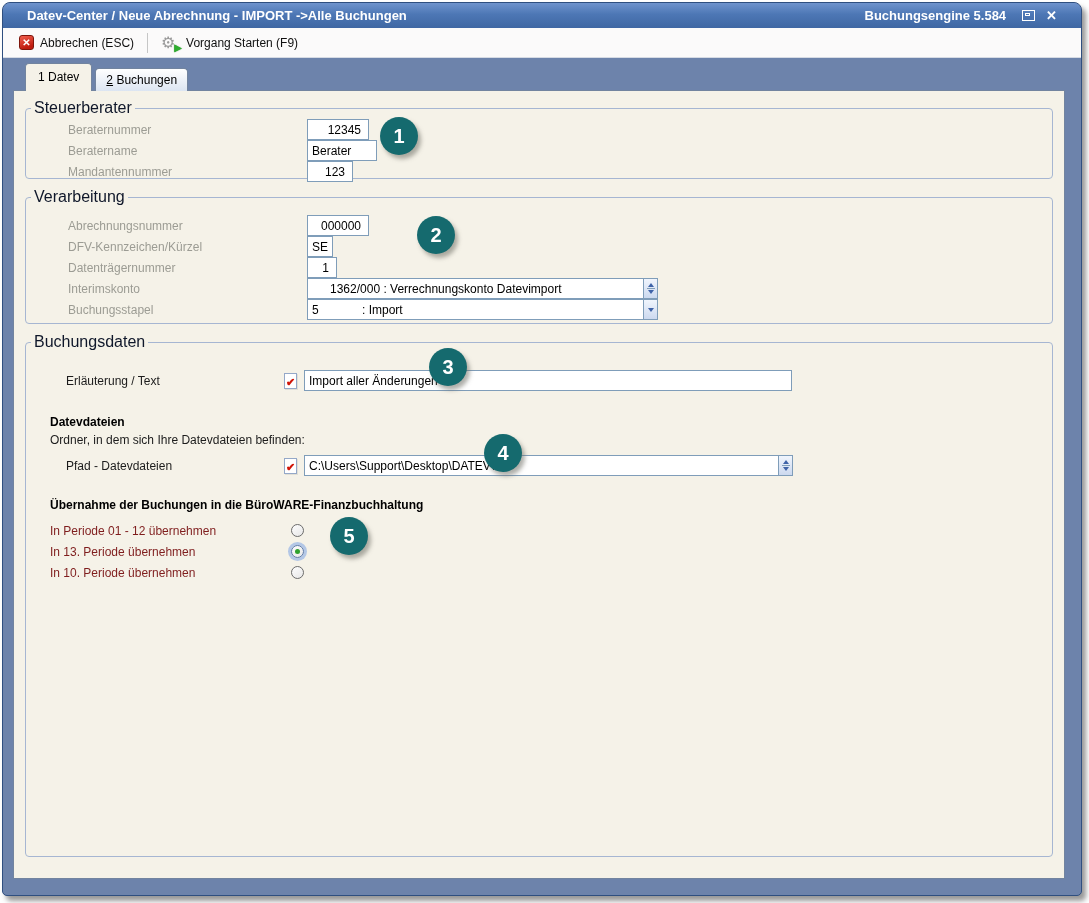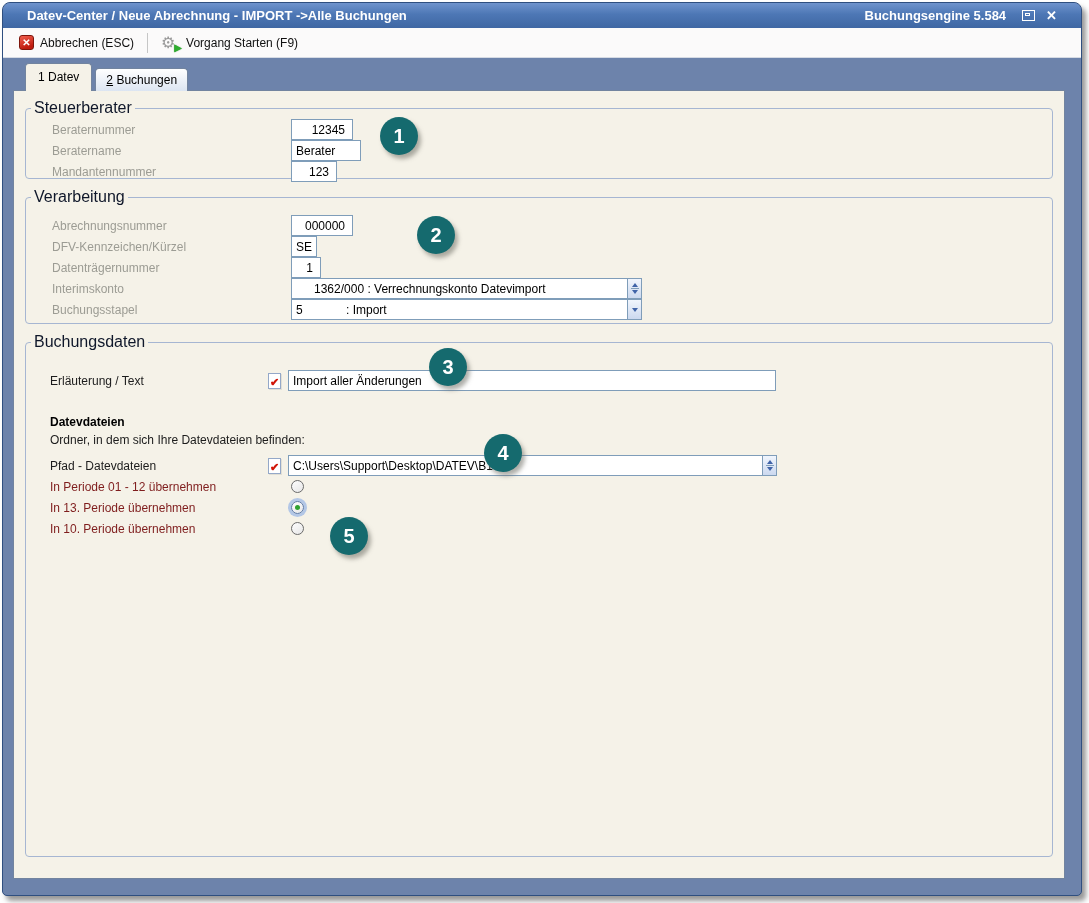--- a/index.html
+++ b/index.html
@@ -58,21 +58,21 @@
     background:#f5f2e8; border:1px solid #72849f; z-index:1;
   }
   fieldset {
     border:1px solid #a6b6d2; border-radius:4px; margin:0 11px; padding:0 0 0 0;
   }
   legend { color:#0f172a; font-size:16px; padding:0 3px; margin-left:5px; }
   .fs1 { margin-top:8px;  height:80px;  padding-top:2px; }
   .fs2 { margin-top:9px;  height:136px; padding-top:9px; }
   .fs3 { margin-top:9px;  height:524px; padding-top:19px; }
   .frow { display:flex; align-items:center; height:21px; margin-left:26px; }
-  .frow > label { width:239px; color:#9c9c94; }
+  .frow > label { width:239px; color:#9c9c94;margin-left:16px; }
   .frow3 { margin-left:24px; }
   .frow3 > label { width:218px; color:#1c1c1c; }
   .inp {
     height:21px; border:1px solid #7f9db9; background:#fff; color:#000;
     font-family:"Liberation Sans", sans-serif; font-size:12px; padding:0 4px;
   }
   .num { text-align:right; padding-right:7px; }
   .w62{width:62px;} .w70{width:70px;} .w46{width:46px;} .w26{width:26px;}
   .w30{width:30px;} .w337{width:337px;} .w488{width:488px;} .w475{width:475px;}
   .indent { padding-left:22px; }
@@ -222,20 +222,21 @@
         <label>Pfad - Datevdateien</label>
         <span class="check-icon"></span>
         <input class="inp w475" value="C:\Users\Support\Desktop\DATEV\B1" style="">
         <span class="spin">
           <span class="tri-up"></span>
           <span class="spin-div"></span>
           <span class="tri-down"></span>
         </span>
       </div>
 
+      <div class="heading2">Übernahme der Buchungen in die BüroWARE-Finanzbuchhaltung</div>
 
       <div class="radio-row">
         <label>In Periode 01 - 12 übernehmen</label>
         <span class="radio"></span>
       </div>
       <div class="radio-row">
         <label>In 13. Periode übernehmen</label>
         <span class="radio selected"></span>
       </div>
       <div class="radio-row">

